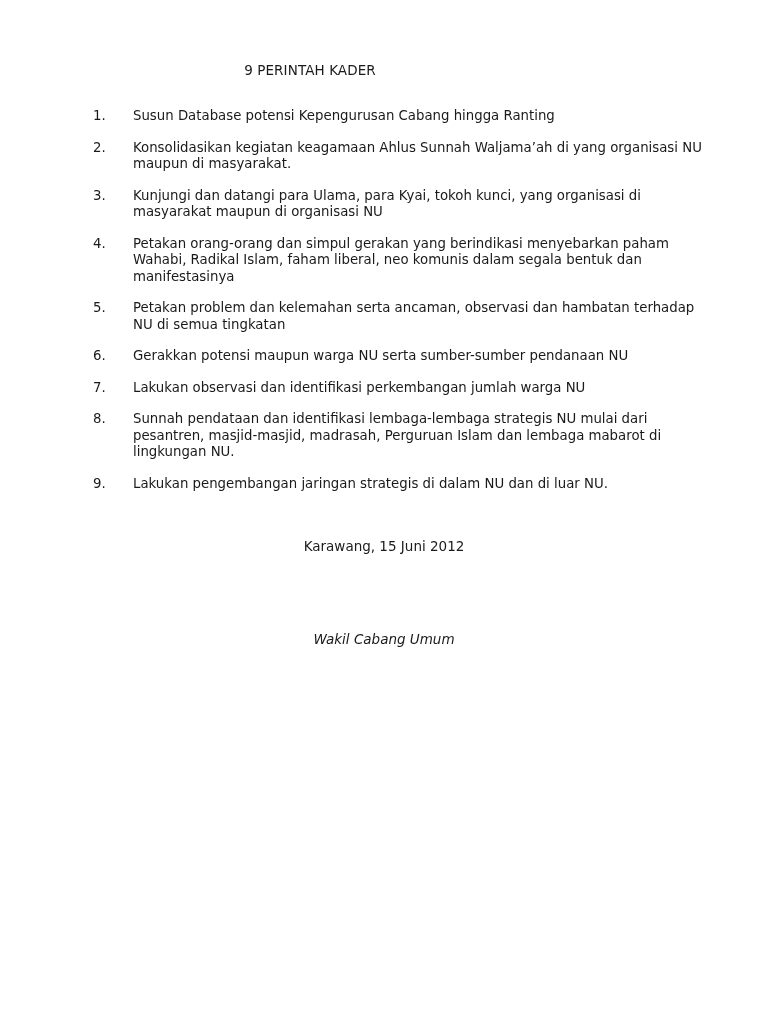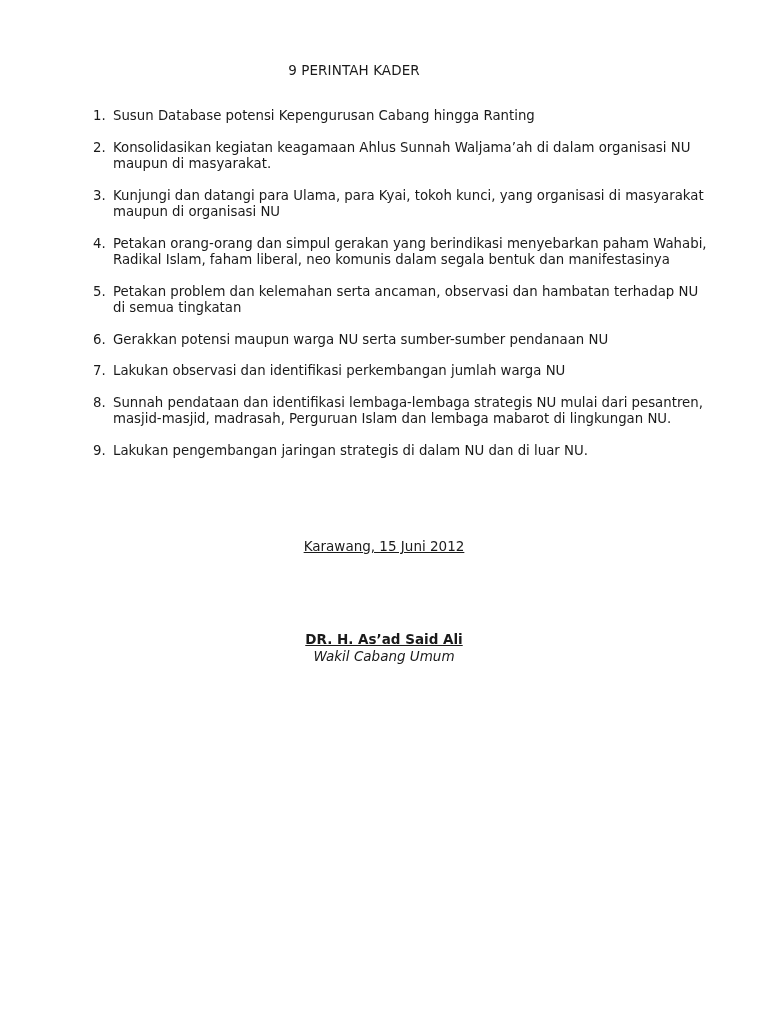--- a/index.html
+++ b/index.html
@@ -7,50 +7,50 @@
       width: 768px; height: 1024px;
       background: #ffffff;
       font-family: "DejaVu Sans", sans-serif;
       color: #1a1a1a;
       position: relative;
       overflow: hidden;
     }
     .page { position: absolute; left: 0; top: 0; width: 768px; height: 1024px; }
     .title {
       position: absolute; top: 62px; left: 0; width: 620px;
-      text-align: center; font-size: 13.5px; letter-spacing: 0.1px; margin-left: 44px;
+      text-align: center; font-size: 13.5px; letter-spacing: 0.1px;
     }
     .list { position: absolute; left: 93px; top: 108px; width: 620px; margin: 0; padding: 0; list-style: none; }
     .item { display: flex; font-size: 13.3px; line-height: 16.5px; margin-bottom: 15px; }
     .item .num { width: 20px; flex: 0 0 20px; }
-    .item .text { flex: 1; }
+    .item .text { flex: 1; margin-left: 20px; }
     .date {
       position: absolute; top: 538px; left: 0; width: 768px;
-      text-align: center; font-size: 13.5px; text-decoration: underline;
+      text-align: center; font-size: 13.5px;
     }
     .signer {
       position: absolute; top: 631px; left: 0; width: 768px; text-align: center;
     }
     .signer .name { font-weight: bold; text-decoration: underline; font-size: 13.5px; display: block; line-height: 17px; }
     .signer .role { font-style: italic; font-size: 13.5px; display: block; line-height: 17px; }
   </style>
 </head>
 <body>
 
 <div class="page">
   <div class="title">9 PERINTAH KADER</div>
 
   <ol class="list">
     <li class="item">
       <span class="num">1.</span>
       <span class="text">Susun Database potensi Kepengurusan Cabang hingga Ranting</span>
     </li>
     <li class="item">
       <span class="num">2.</span>
-      <span class="text">Konsolidasikan kegiatan keagamaan Ahlus Sunnah Waljama’ah di dalam organisasi NU maupun di masyarakat.</span>
+      <span class="text">Konsolidasikan kegiatan keagamaan Ahlus Sunnah Waljama’ah di yang organisasi NU maupun di masyarakat.</span>
     </li>
     <li class="item">
       <span class="num">3.</span>
       <span class="text">Kunjungi dan datangi para Ulama, para Kyai, tokoh kunci, yang organisasi di masyarakat maupun di organisasi NU</span>
     </li>
     <li class="item">
       <span class="num">4.</span>
       <span class="text">Petakan orang-orang dan simpul gerakan yang berindikasi menyebarkan paham Wahabi, Radikal Islam, faham liberal, neo komunis dalam segala bentuk dan manifestasinya</span>
     </li>
     <li class="item">
@@ -71,16 +71,15 @@
     </li>
     <li class="item">
       <span class="num">9.</span>
       <span class="text">Lakukan pengembangan jaringan strategis di dalam NU dan di luar NU.</span>
     </li>
   </ol>
 
   <div class="date">Karawang, 15 Juni 2012</div>
 
   <div class="signer">
-    <span class="name">DR. H. As’ad Said Ali</span>
     <span class="role">Wakil Cabang Umum</span>
   </div>
 </div>
 
 </body></html>

